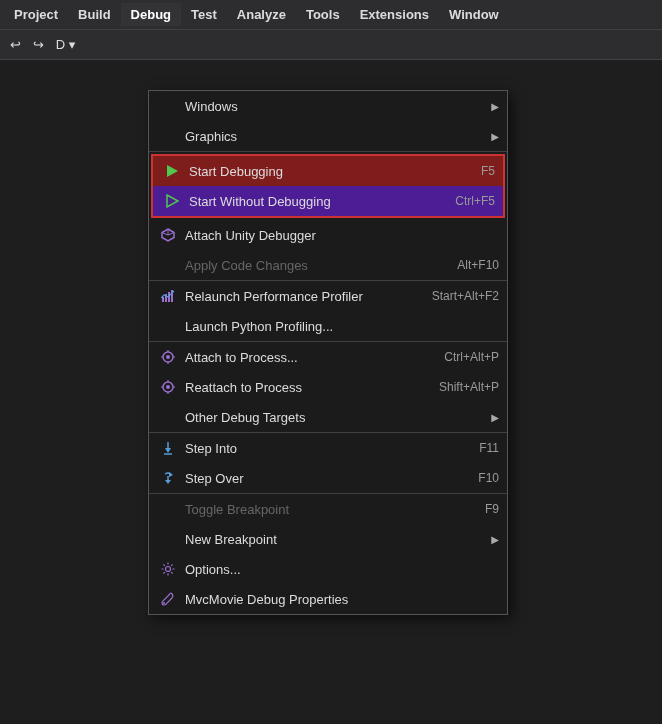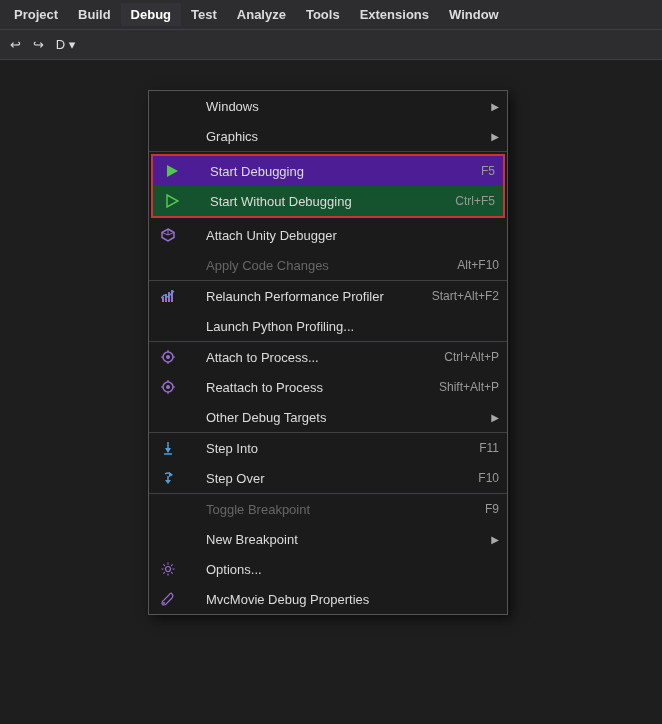--- a/index.html
+++ b/index.html
@@ -64,21 +64,20 @@
       z-index: 100;
       box-shadow: 4px 4px 12px rgba(0,0,0,0.6);
     }
     .menu-item {
       display: flex;
       align-items: center;
       padding: 5px 8px;
       cursor: pointer;
       position: relative;
       min-height: 26px;
-      gap: 21px;
     }
     .menu-item.disabled {
       color: #666;
       cursor: default;
     }
     .menu-item.separator-after {
       border-bottom: 1px solid #3f3f46;
     }
 
     .menu-icon {
@@ -146,31 +145,31 @@
     </div>
 
     <div class="menu-item separator-after">
       <span class="menu-icon"></span>
       <span class="menu-label">Graphics</span>
       <span class="menu-arrow">▶</span>
     </div>
 
     <div style="position:relative; border: 2px solid #cc3333; margin: 2px 2px;">
 
-      <div class="menu-item" style="background:#4c1d95;">
+      <div class="menu-item" style="background:#7f1d1d;">
         <span class="menu-icon icon-play">
           <svg width="14" height="14" viewBox="0 0 14 14">
               <polygon points="2,1 13,7 2,13" fill="#4ec94e"></polygon>
             </svg>
         </span>
         <span class="menu-label">Start Debugging</span>
         <span class="menu-shortcut">F5</span>
       </div>
 
-      <div class="menu-item" style="background:#14532d;">
+      <div class="menu-item" style="background:#4c1d95;">
         <span class="menu-icon icon-play-outline">
           <svg width="14" height="14" viewBox="0 0 14 14">
               <polygon points="2,1 13,7 2,13" fill="none" stroke="#4ec94e" stroke-width="1.5"></polygon>
             </svg>
         </span>
         <span class="menu-label">Start Without Debugging</span>
         <span class="menu-shortcut">Ctrl+F5</span>
       </div>
     </div>
 

